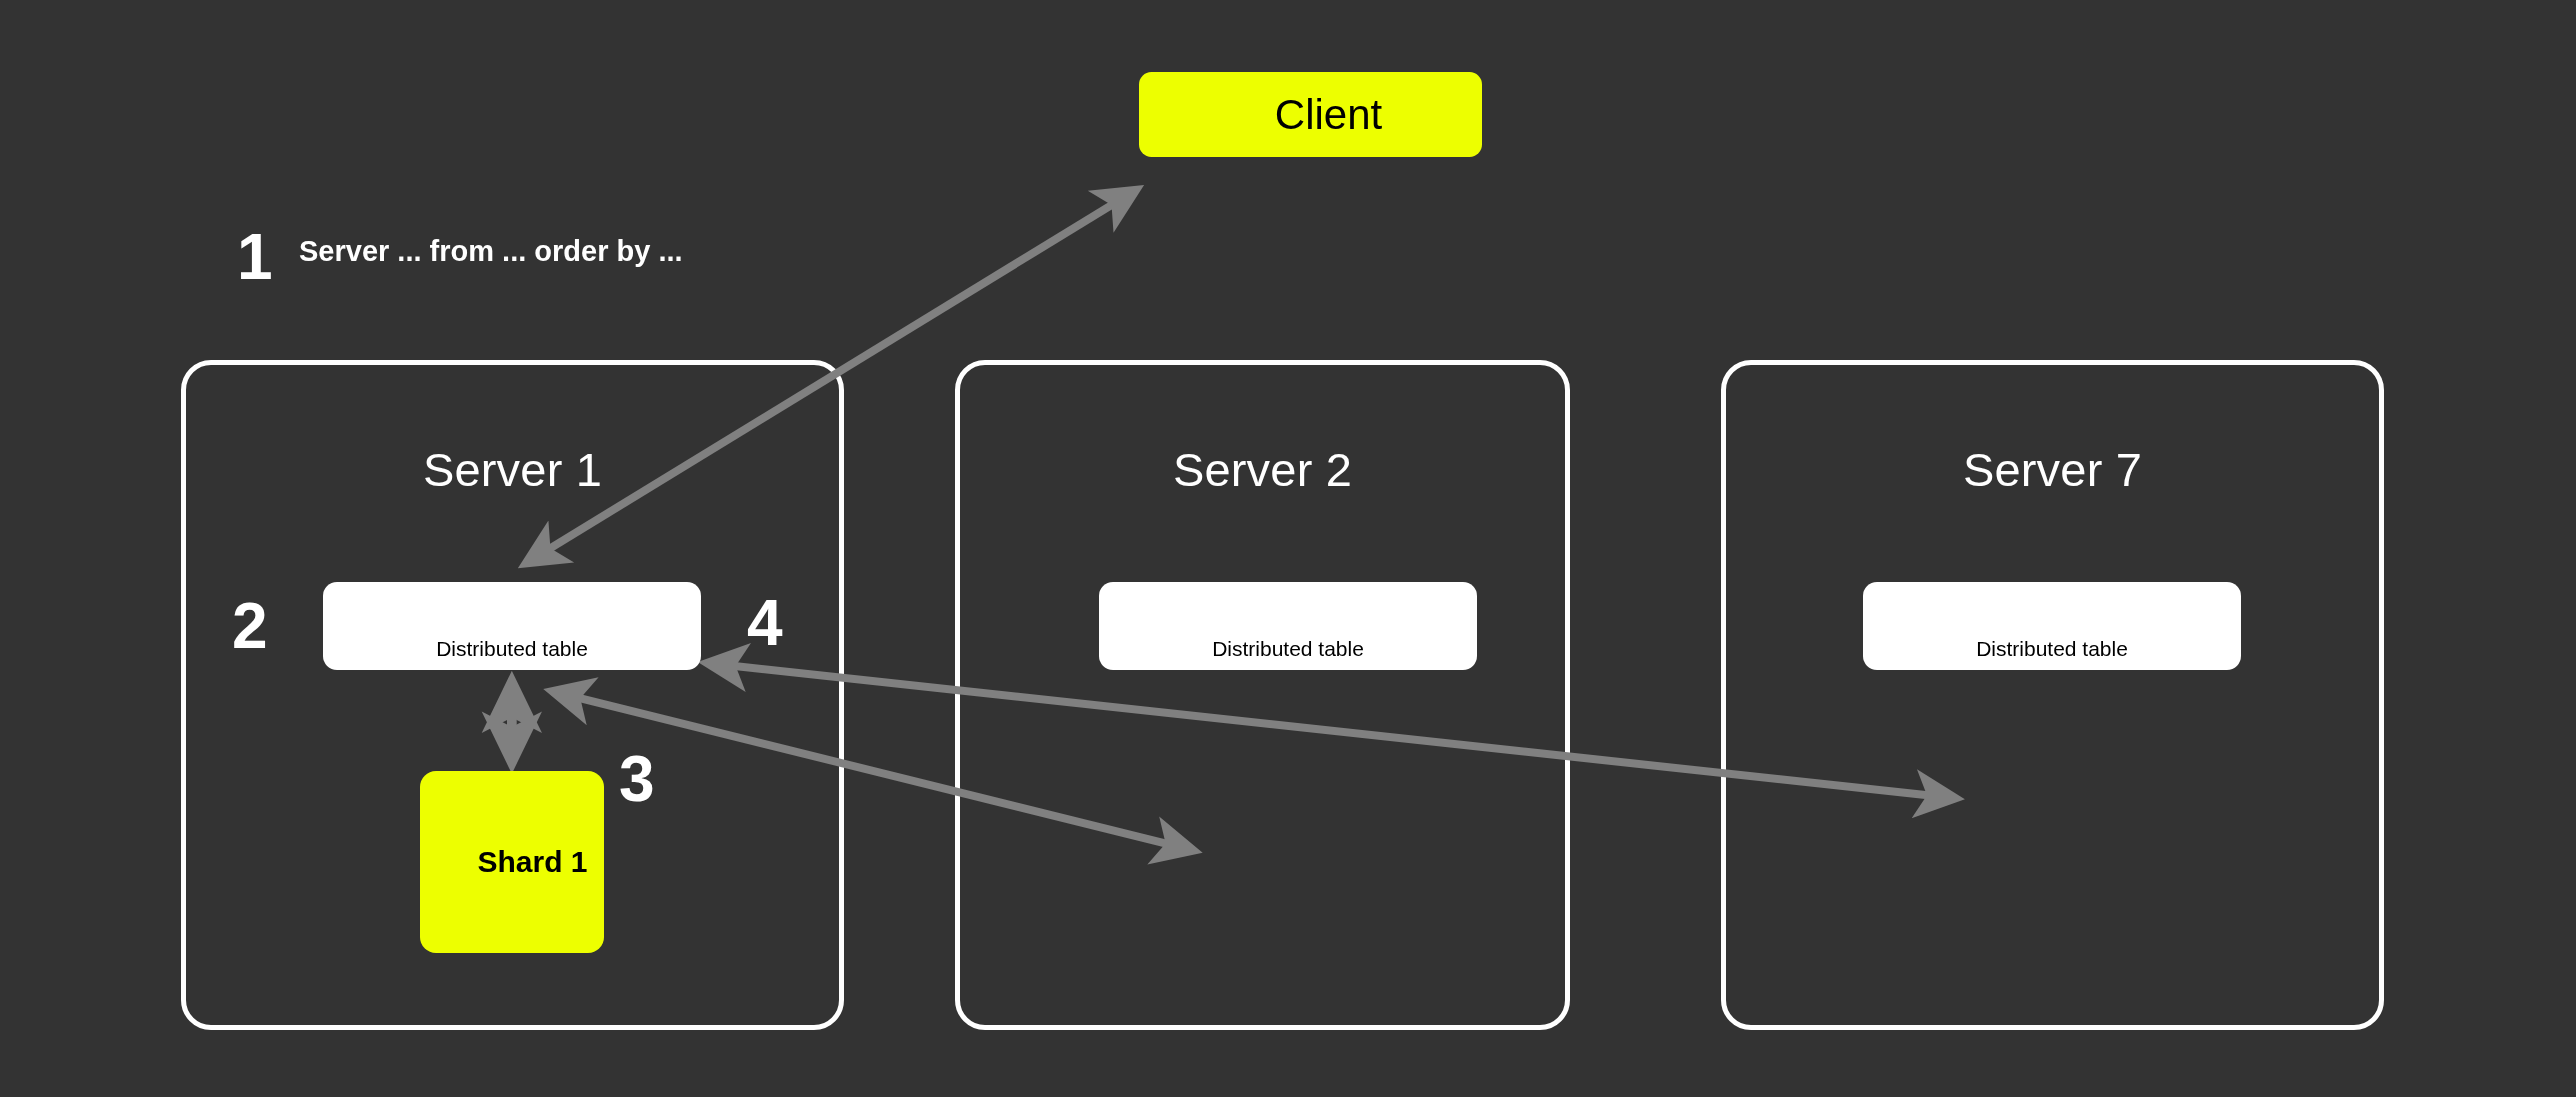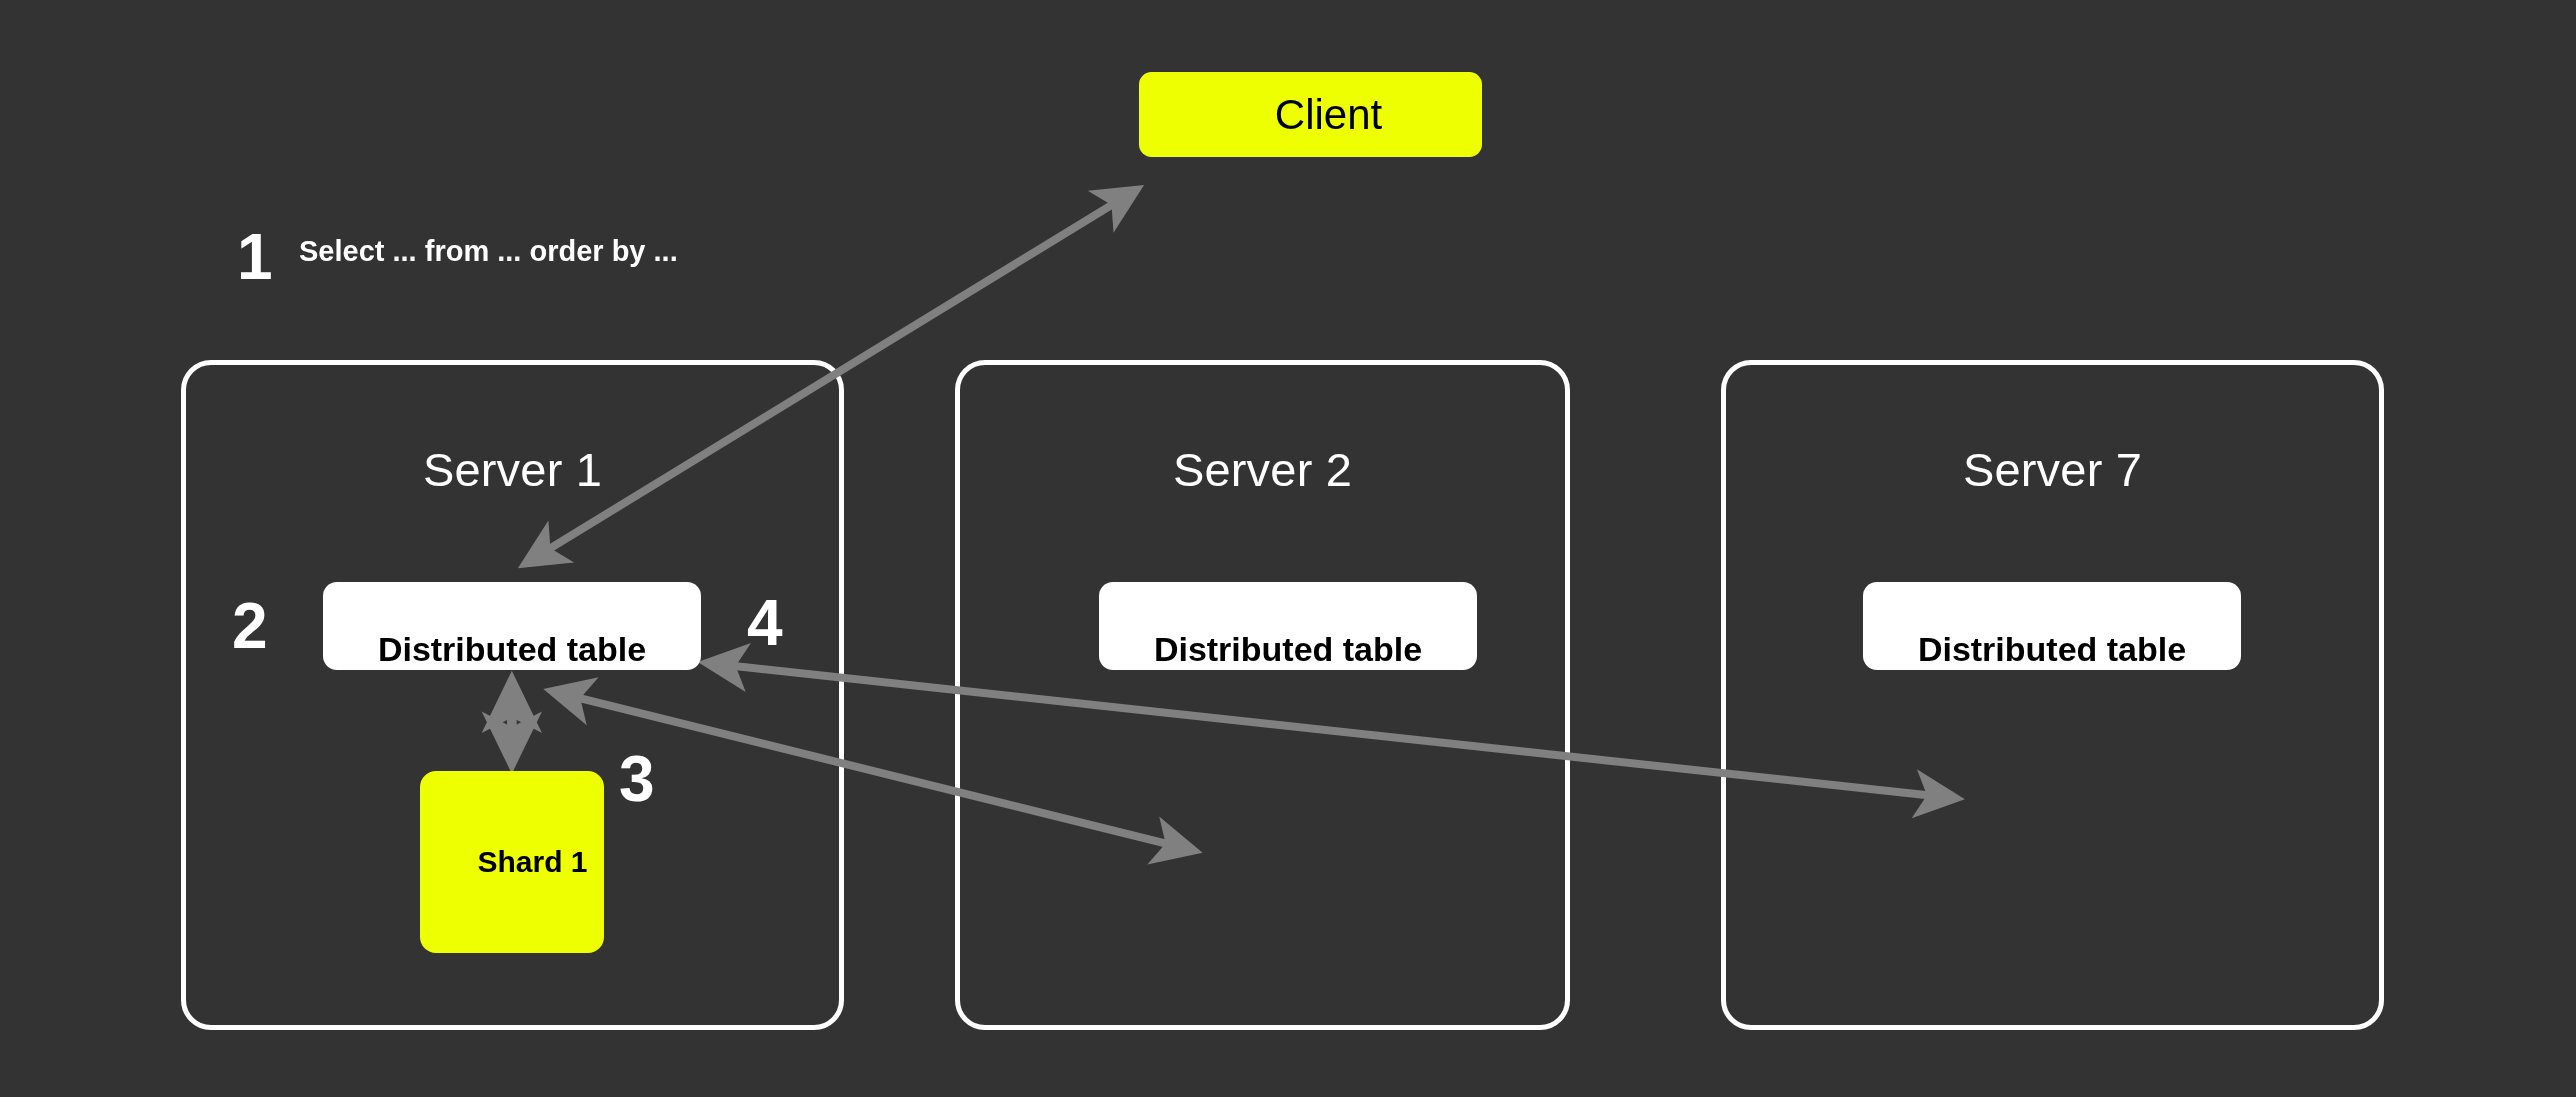--- a/index.html
+++ b/index.html
@@ -79,22 +79,22 @@
     border-radius: 14px;
     display: flex;
     align-items: center;
     justify-content: center;
     width: 378px;
     height: 88px;
     z-index: 7;
   }
   .dist-table-label {
     color: #000000;
-    font-size: 34px;
-    font-weight: bold;
+    font-size: 21px;
+    font-weight: normal;
     line-height: 1;
     margin-top: 45px;
   }
 
   
   .shard-box {
     position: absolute;
     background: #edff00;
     border-radius: 16px;
     display: flex;
@@ -157,21 +157,21 @@
     <line x1="625" y1="782" x2="1350" y2="962" stroke="#808080" stroke-width="9" marker-start="url(#ah-start)" marker-end="url(#ah-end)"></line>
 
     <line x1="800" y1="750" x2="2212" y2="903" stroke="#808080" stroke-width="9" marker-start="url(#ah-start)" marker-end="url(#ah-end)"></line>
   </svg>
 
   <div class="client-box">
     <span class="client-label">Client</span>
   </div>
 
   <div class="step-num" style="left:237px; top:225px;">1</div>
-  <div class="query-note">Select ... from ... order by ...</div>
+  <div class="query-note">Server ... from ... order by ...</div>
 
   <div class="server-box" style="left:181px; top:360px; width:663px; height:670px;">
     <div class="server-title">Server 1</div>
   </div>
   <div class="dist-table" style="left:323px; top:582px;">
     <span class="dist-table-label">Distributed table</span>
   </div>
   <div class="shard-box" style="left:420px; top:771px;">
     <span class="shard-label">Shard 1</span>
   </div>

